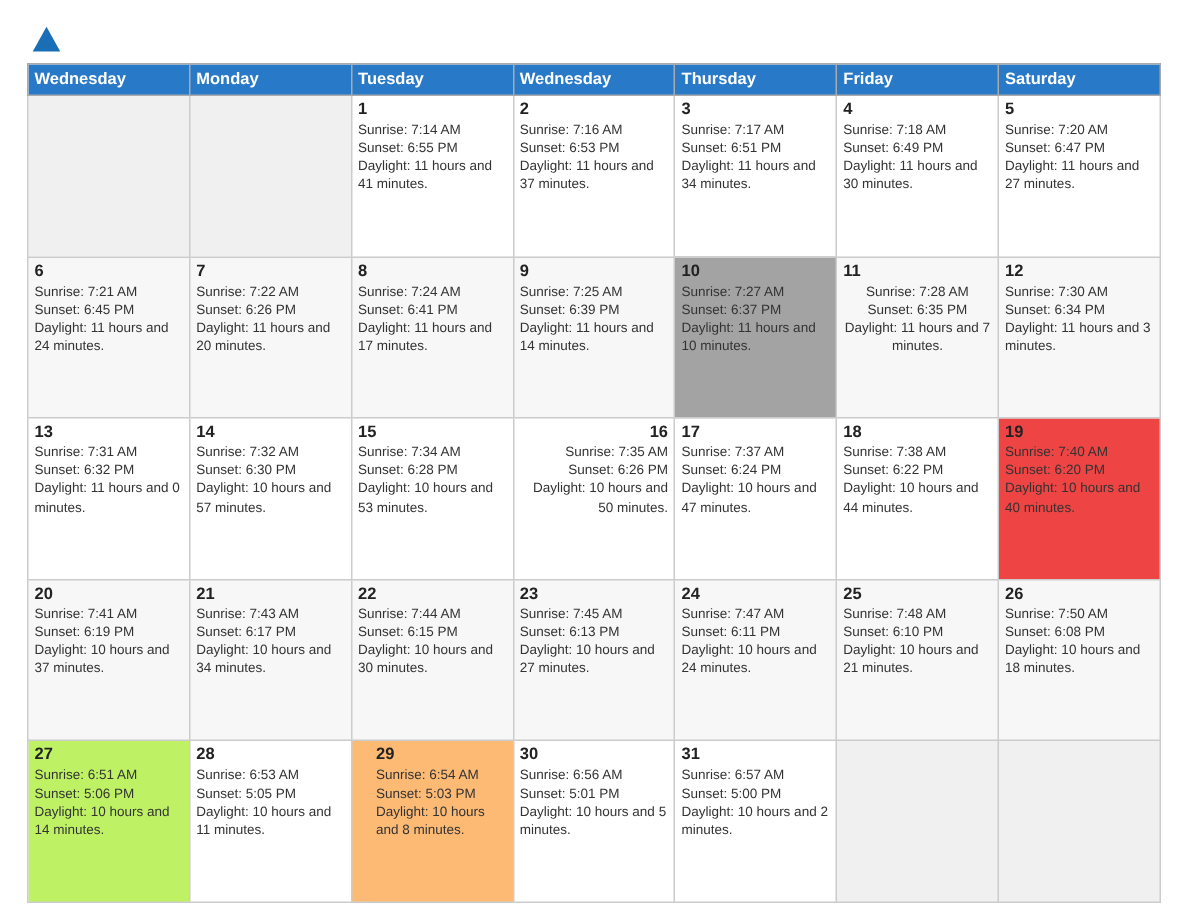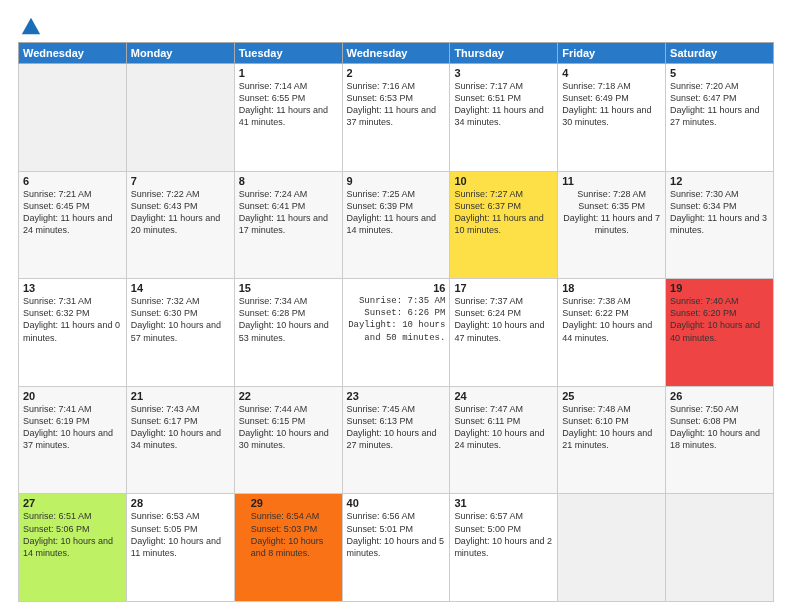--- a/index.html
+++ b/index.html
@@ -163,36 +163,36 @@
         <tr>
           <td style="background: rgb(247, 247, 247);">
             <span class="day-number">6</span>
             <div class="cell-content" style="white-space: pre-line;">Sunrise: 7:21 AM
 Sunset: 6:45 PM
 Daylight: 11 hours and 24 minutes.</div>
           </td>
           <td style="background: rgb(247, 247, 247);">
             <span class="day-number">7</span>
             <div class="cell-content" style="white-space: pre-line;">Sunrise: 7:22 AM
-Sunset: 6:43 PM
+Sunset: 6:26 PM
 Daylight: 11 hours and 20 minutes.</div>
           </td>
           <td style="background: rgb(247, 247, 247);">
             <span class="day-number">8</span>
             <div class="cell-content" style="white-space: pre-line;">Sunrise: 7:24 AM
 Sunset: 6:41 PM
 Daylight: 11 hours and 17 minutes.</div>
           </td>
           <td style="background: rgb(247, 247, 247);">
             <span class="day-number">9</span>
             <div class="cell-content" style="white-space: pre-line;">Sunrise: 7:25 AM
 Sunset: 6:39 PM
 Daylight: 11 hours and 14 minutes.</div>
           </td>
-          <td style="background: #fde047;">
+          <td style="background: #a3a3a3;">
             <span class="day-number">10</span>
             <div class="cell-content" style="white-space: pre-line;">Sunrise: 7:27 AM
 Sunset: 6:37 PM
 Daylight: 11 hours and 10 minutes.</div>
           </td>
           <td style="background: rgb(247, 247, 247);">
             <span class="day-number">11</span>
             <div class="cell-content" style="white-space: pre-line; text-align: center;">Sunrise: 7:28 AM
 Sunset: 6:35 PM
 Daylight: 11 hours and 7 minutes.</div>
@@ -218,21 +218,21 @@
 Daylight: 10 hours and 57 minutes.</div>
           </td>
           <td style="background: rgb(255, 255, 255);">
             <span class="day-number">15</span>
             <div class="cell-content" style="white-space: pre-line;">Sunrise: 7:34 AM
 Sunset: 6:28 PM
 Daylight: 10 hours and 53 minutes.</div>
           </td>
           <td style="background: rgb(255, 255, 255); text-align: right;">
             <span class="day-number">16</span>
-            <div class="cell-content" style="white-space: pre-line; font-family: Liberation Mono, monospace;">Sunrise: 7:35 AM
+            <div class="cell-content" style="white-space: pre-line;">Sunrise: 7:35 AM
 Sunset: 6:26 PM
 Daylight: 10 hours and 50 minutes.</div>
           </td>
           <td style="background: rgb(255, 255, 255);">
             <span class="day-number">17</span>
             <div class="cell-content" style="white-space: pre-line;">Sunrise: 7:37 AM
 Sunset: 6:24 PM
 Daylight: 10 hours and 47 minutes.</div>
           </td>
           <td style="background: rgb(255, 255, 255);">
@@ -298,28 +298,28 @@
             <div class="cell-content" style="white-space: pre-line;">Sunrise: 6:51 AM
 Sunset: 5:06 PM
 Daylight: 10 hours and 14 minutes.</div>
           </td>
           <td style="background: rgb(255, 255, 255);">
             <span class="day-number">28</span>
             <div class="cell-content" style="white-space: pre-line;">Sunrise: 6:53 AM
 Sunset: 5:05 PM
 Daylight: 10 hours and 11 minutes.</div>
           </td>
-          <td style="background: #f97316; padding-left: 16px;">
+          <td style="background: #fdba74; padding-left: 16px;">
             <span class="day-number">29</span>
             <div class="cell-content" style="white-space: pre-line;">Sunrise: 6:54 AM
 Sunset: 5:03 PM
 Daylight: 10 hours and 8 minutes.</div>
           </td>
           <td style="background: rgb(255, 255, 255);">
-            <span class="day-number">40</span>
+            <span class="day-number">30</span>
             <div class="cell-content" style="white-space: pre-line;">Sunrise: 6:56 AM
 Sunset: 5:01 PM
 Daylight: 10 hours and 5 minutes.</div>
           </td>
           <td style="background: rgb(255, 255, 255);">
             <span class="day-number">31</span>
             <div class="cell-content" style="white-space: pre-line;">Sunrise: 6:57 AM
 Sunset: 5:00 PM
 Daylight: 10 hours and 2 minutes.</div>
           </td>

